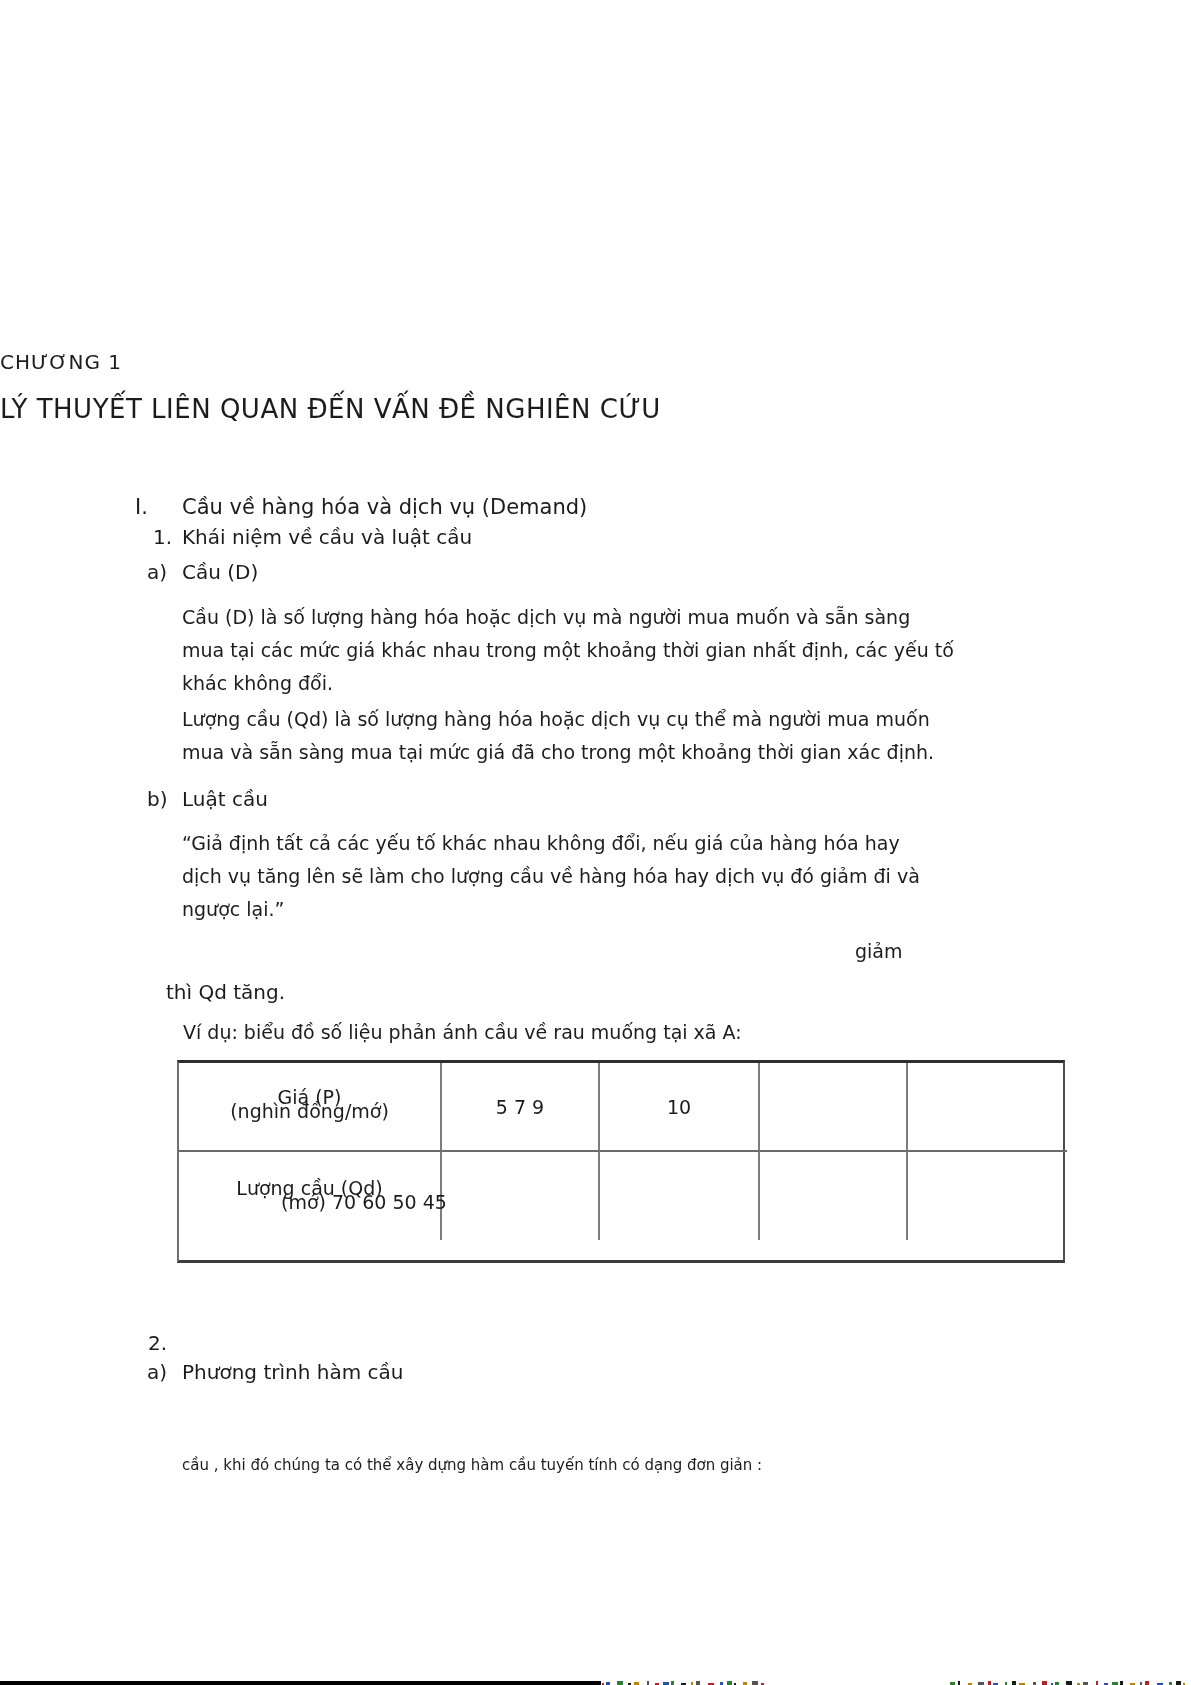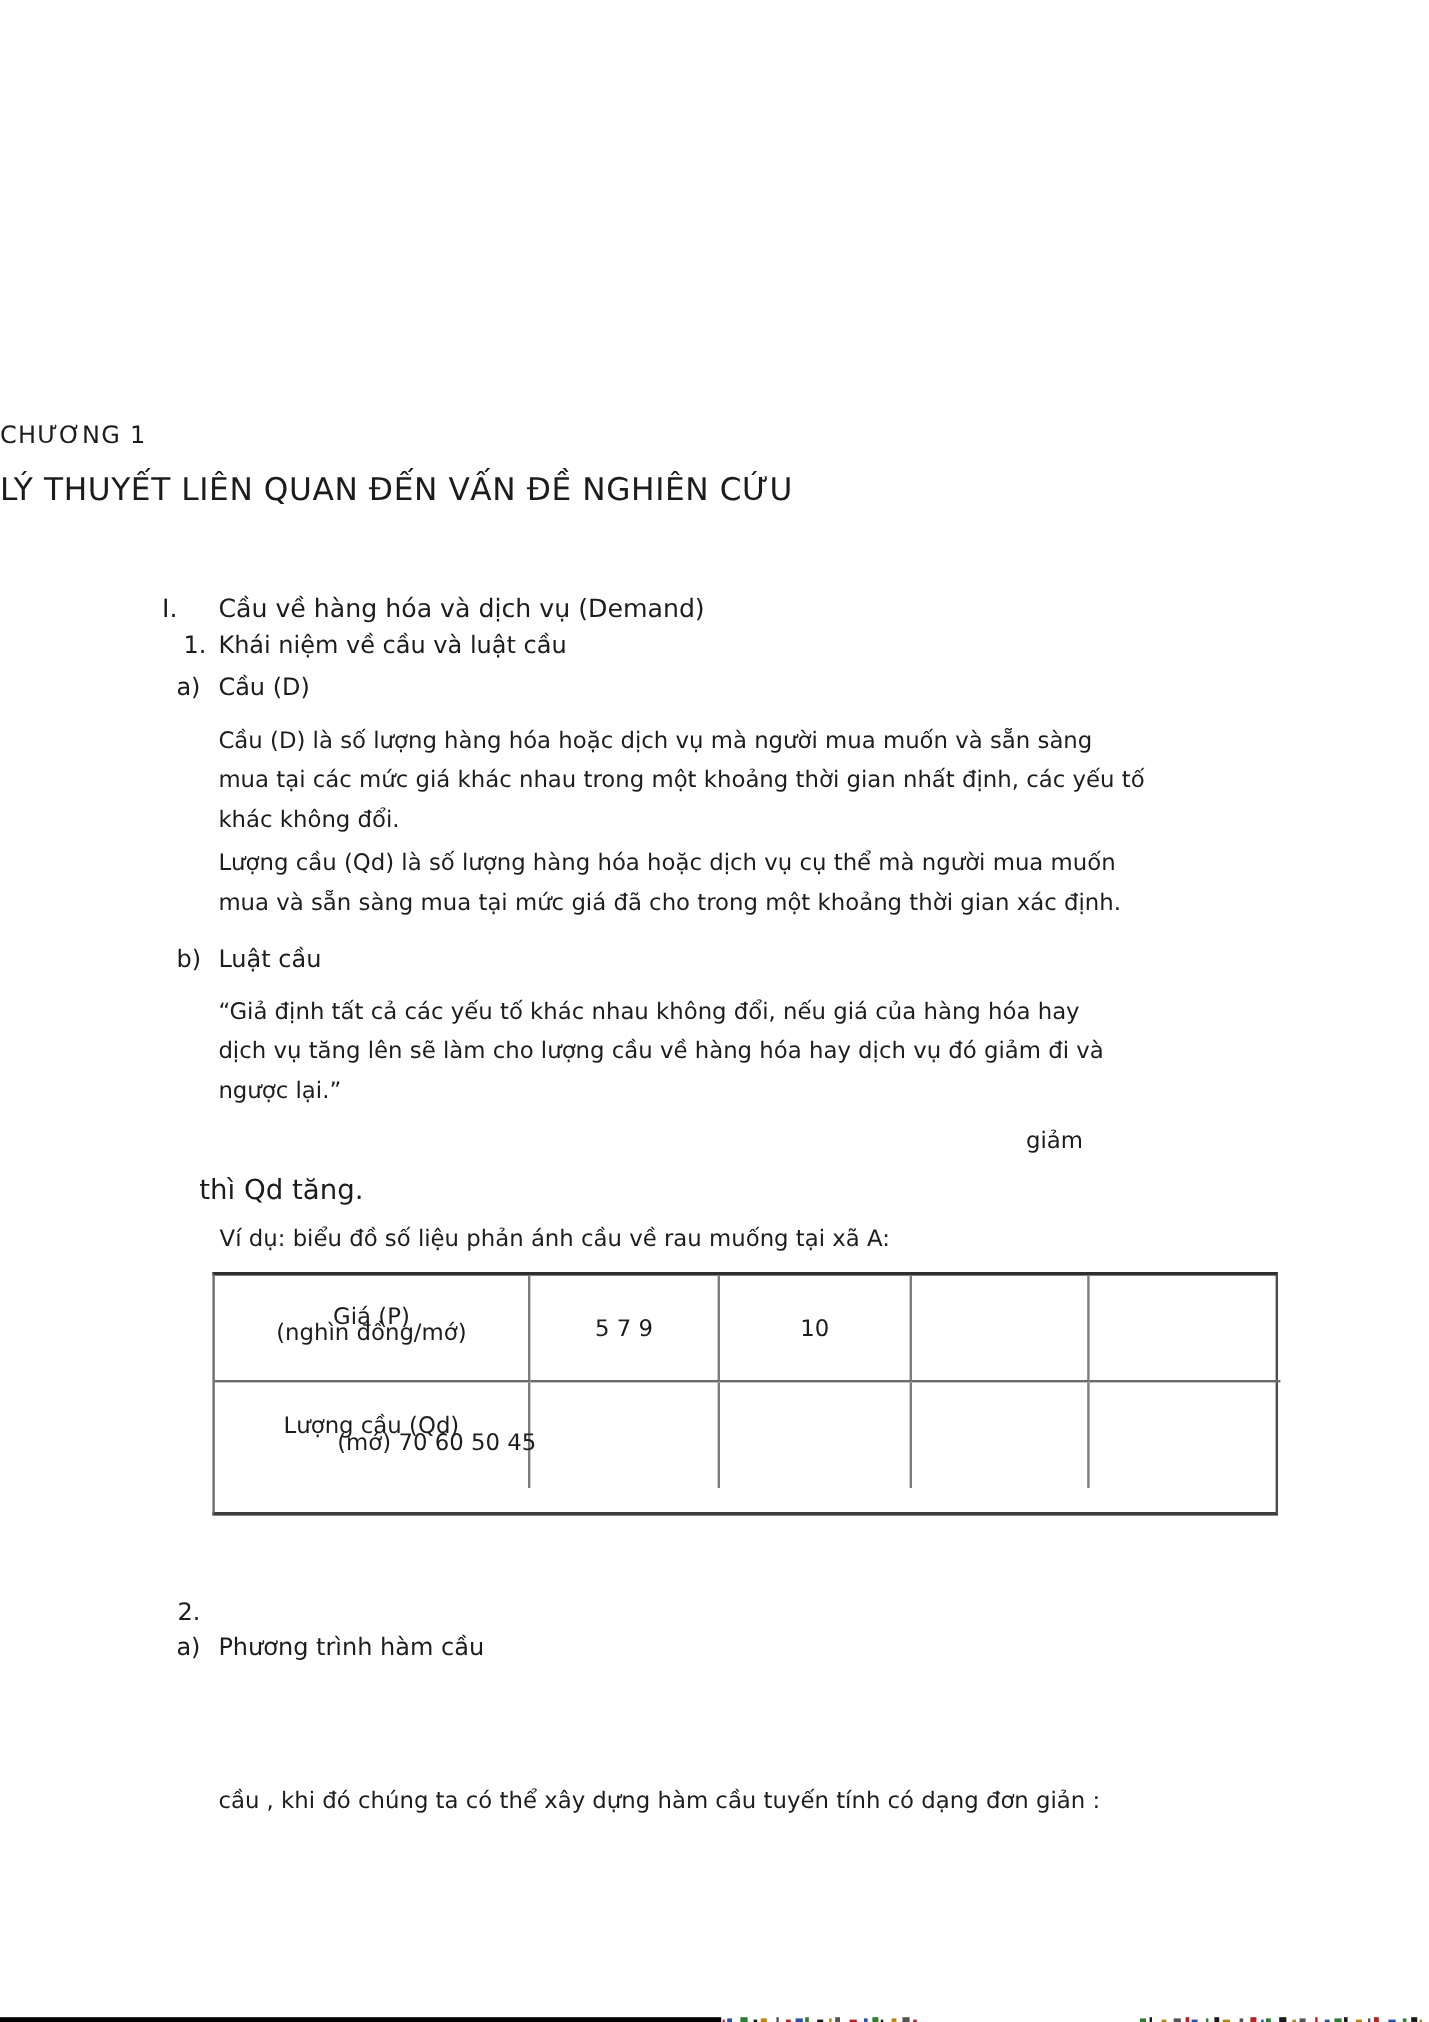--- a/index.html
+++ b/index.html
@@ -39,21 +39,21 @@
     width: 840px;
     font-size: 19px;
     line-height: 33px;
     white-space: pre-line;
   }
   .para-demand   { top: 601px; }
   .para-quantity { top: 703px; }
   .para-quote    { top: 827px; }
 
   .frag-giam { left: 855px; top: 938px; font-size: 19px; line-height: 26px; }
-  .frag-qd   { left: 166px; top: 979px; font-size: 23px; line-height: 26px; }
+  .frag-qd   { left: 166px; top: 979px; font-size: 20px; line-height: 26px; }
   .example-caption { left: 183px; top: 1019px; font-size: 19px; line-height: 26px; white-space: nowrap; }
 
   
   .demand-table {
     left: 177px; top: 1060px;
     width: 888px; height: 203px;
     display: grid;
     grid-template-columns: 263px 158px 160px 148px 159px;
     grid-template-rows: 89px 88px;
     box-sizing: border-box;
@@ -73,21 +73,21 @@
     overflow: visible;
   }
   .cell.last-col { border-right: none; }
   .cell.row-1 { border-bottom: 2px solid #6a6a6a; }
   .hdr-line { position: absolute; left: 0; right: 0; text-align: center; line-height: 20px; white-space: nowrap; }
   .hdr-r1-l1 { top: 24px; }
   .hdr-r1-l2 { top: 38px; }
   .hdr-r2-l1 { top: 26px; }
   .hdr-r2-l2 { top: 40px; left: 102px; right: auto; text-align: right; z-index: 2; }
 
-  .para-fragment { left: 182px; top: 1488px; font-size: 19px; line-height: 26px; white-space: nowrap; }
+  .para-fragment { left: 182px; top: 1452px; font-size: 15px; line-height: 26px; white-space: nowrap; }
 
   
   .cut-bar { left: 0; top: 1681px; width: 601px; height: 4px; background: #000000; }
   .cut-noise { top: 1677px; height: 8px; overflow: hidden; }
   .cut-noise span { position: absolute; bottom: 0; display: block; }
   .noise-a { left: 602px; width: 170px; }
   .noise-b { left: 950px; width: 241px; }
 </style>
 </head>
 <body>

